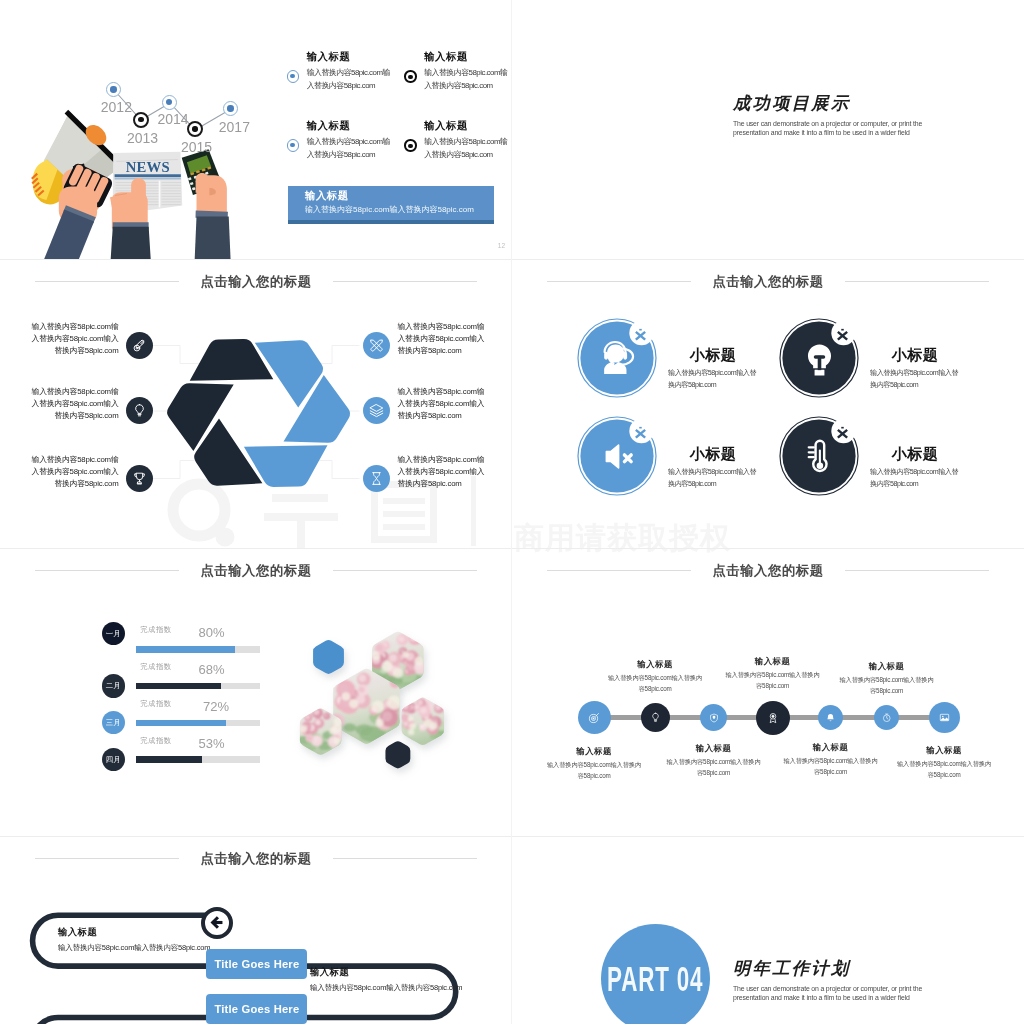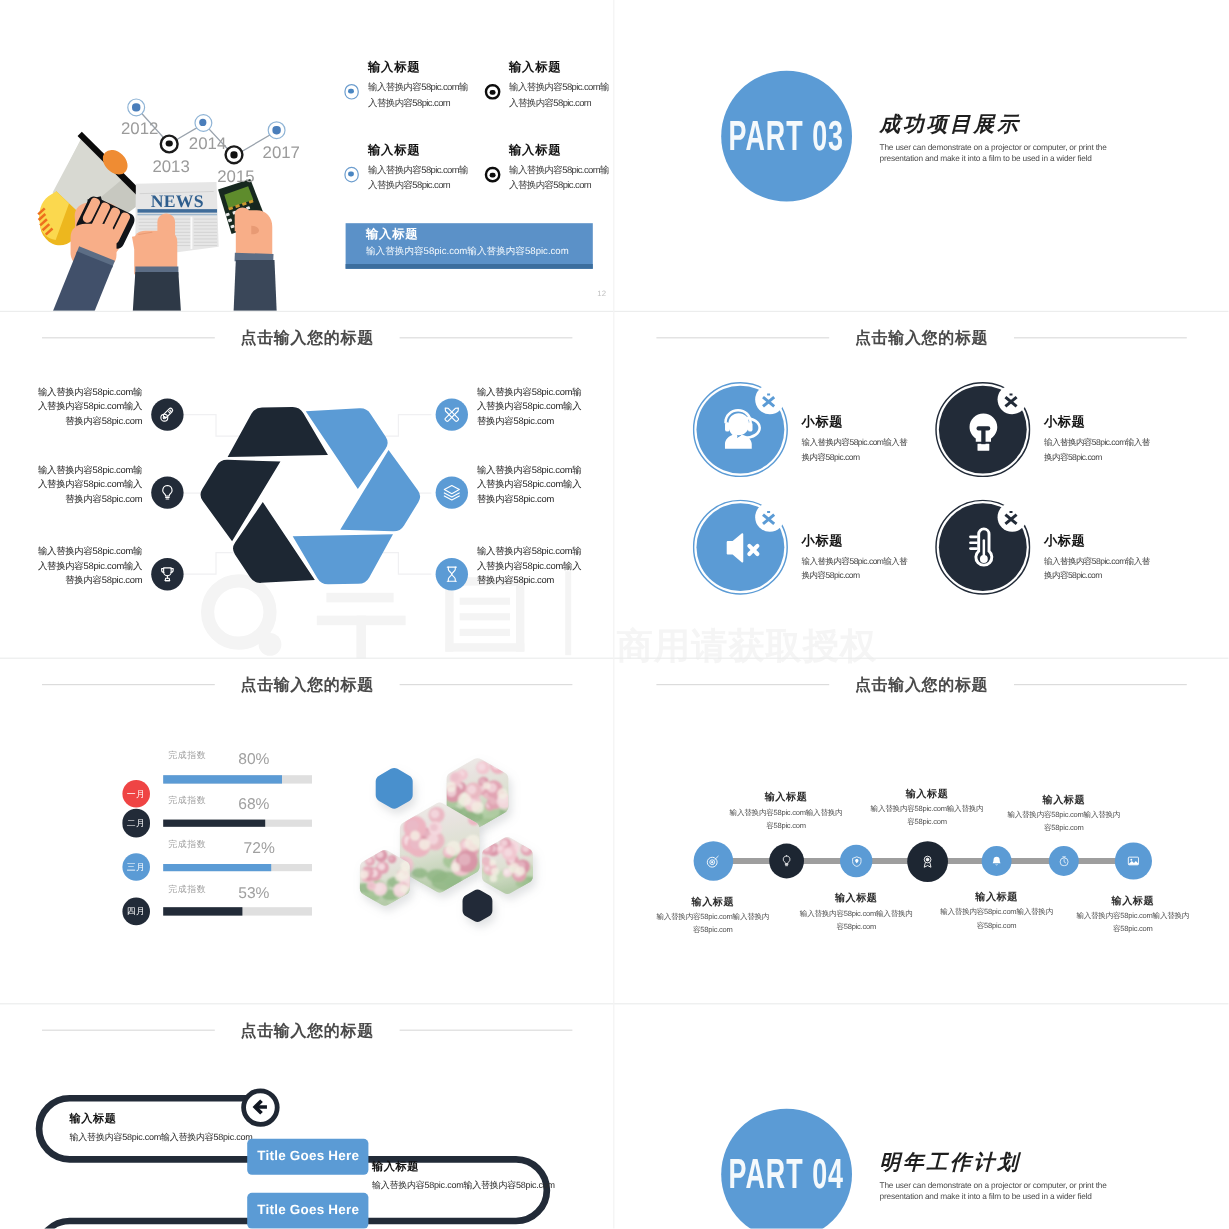--- a/index.html
+++ b/index.html
@@ -117,21 +117,21 @@
   .pagenum{position:absolute;right:7px;top:271px;font-size:6.5px;color:#c0c0c0;
            font-family:"Liberation Sans",sans-serif;}
 
   
   .hexside{position:absolute;width:91.5px;}
   .hexside .tx{font-size:7.8px;color:#1e1e1e;line-height:1.55;letter-spacing:-.2px;}
   .ic{position:absolute;width:27px;height:27px;border-radius:50%;display:flex;align-items:center;justify-content:center;}
   .ic.dark{background:#222b38;}
   .ic.blue{background:#5b9bd5;}
   .circtext{position:absolute;width:90px;}
-  .circtext .ttl{font-size:11px;font-weight:700;color:#141414;letter-spacing:.5px;line-height:1;}
+  .circtext .ttl{font-size:15px;font-weight:700;color:#141414;letter-spacing:.5px;line-height:1;text-align:center;}
   .circtext .bdy{font-size:7.1px;color:#454545;line-height:1.66;margin-top:6px;letter-spacing:-.45px;}
 
   
   .pmonth{position:absolute;width:23.2px;height:23.2px;border-radius:50%;display:flex;
           align-items:center;justify-content:center;font-size:7.4px;color:#fff;font-weight:400;letter-spacing:.2px;}
   .pbar{position:absolute;height:6.6px;background:#dfdfdf;width:124px;}
   .pbar i{position:absolute;left:0;top:0;height:6.6px;display:block;}
   .plabel{position:absolute;font-size:7.4px;color:#a0a0a0;letter-spacing:.5px;line-height:1;}
   .ppct{position:absolute;font-size:13px;color:#a0a0a0;font-family:"Liberation Sans",sans-serif;line-height:1;}
 
@@ -330,23 +330,20 @@
 <div class="radioD" style="left:404.0px;top:168.3px">
         <i></i>
       </div>
 <div class="banner">
  <div class="t cn">输入标题</div>
  <div class="b cn">输入替换内容58pic.com输入替换内容58pic.com</div>
 </div>
 <div class="pagenum">12</div>
 </div>
 <div class="slide s2">
- <div class="partcircle" style="left:89px;top:88px;width:109px;height:109px">
-   <span>PART 03</span>
- </div>
  <div class="partTitle cn" style="left:221px;top:123.6px">成功项目展示</div>
  <div class="partSub" style="left:221px;top:149.0px">The user can demonstrate on a projector or computer, or print the presentation and make it into a film to be used in a wider field</div>
 </div>
 <div class="slide s3">
 <div class="sechead">
         <div class="rule"></div>
         <div class="txt cn">点击输入您的标题</div>
         <div class="rule"></div>
       </div>
 <svg style="position:absolute;left:0;top:0;width:512px;height:288px" viewBox="0 0 512 288">
@@ -587,21 +584,21 @@
 <div class="ttl cn">小标题</div>
 <div class="bdy cn">输入替换内容58pic.com输入替换内容58pic.com</div>
       </div>
 </div>
 <div class="slide s5">
 <div class="sechead">
         <div class="rule"></div>
         <div class="txt cn">点击输入您的标题</div>
         <div class="rule"></div>
       </div>
-<div class="pmonth cn" style="left:101.7px;top:102px;background:#ef4444">一月</div>
+<div class="pmonth cn" style="left:101.7px;top:74px;background:#0f172a">一月</div>
 <div class="plabel cn" style="left:140.2px;top:78.4px">完成指数</div>
 <div class="ppct" style="left:198.5px;top:78.4px">80%</div>
 <div class="pbar" style="left:136.3px;top:98.0px">
         <i style="width:99.2px;background:#5b9bd5"></i>
       </div>
 <div class="pmonth cn" style="left:101.7px;top:126.4px;background:#222b38">二月</div>
 <div class="plabel cn" style="left:140.2px;top:115.2px">完成指数</div>
 <div class="ppct" style="left:198.5px;top:115.2px">68%</div>
 <div class="pbar" style="left:136.3px;top:134.8px">
         <i style="width:84.3px;background:#222b38"></i>

